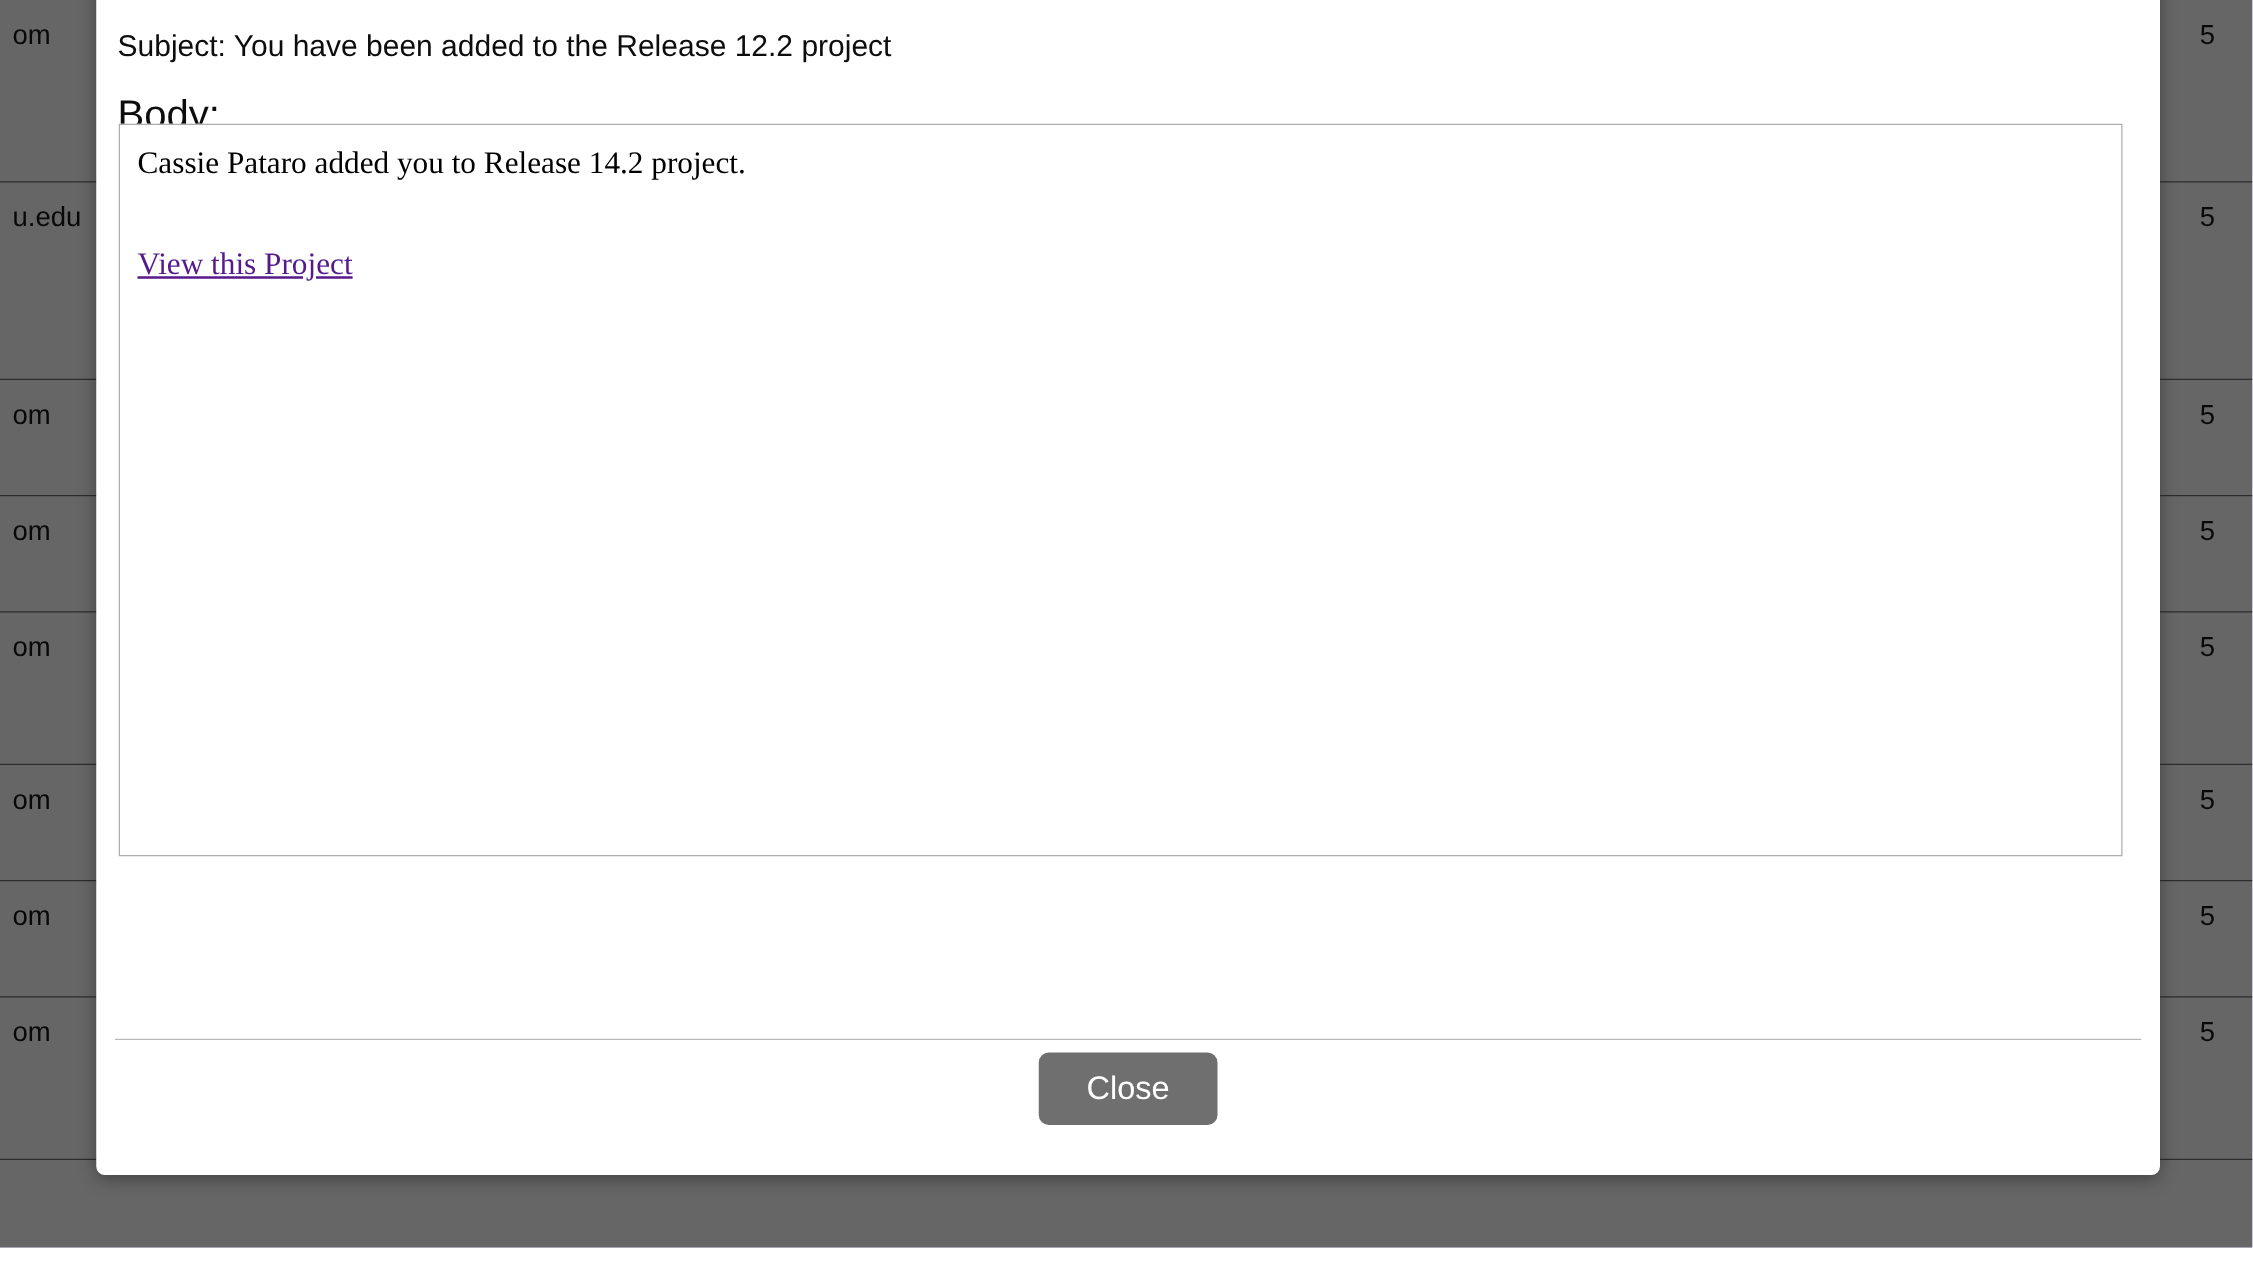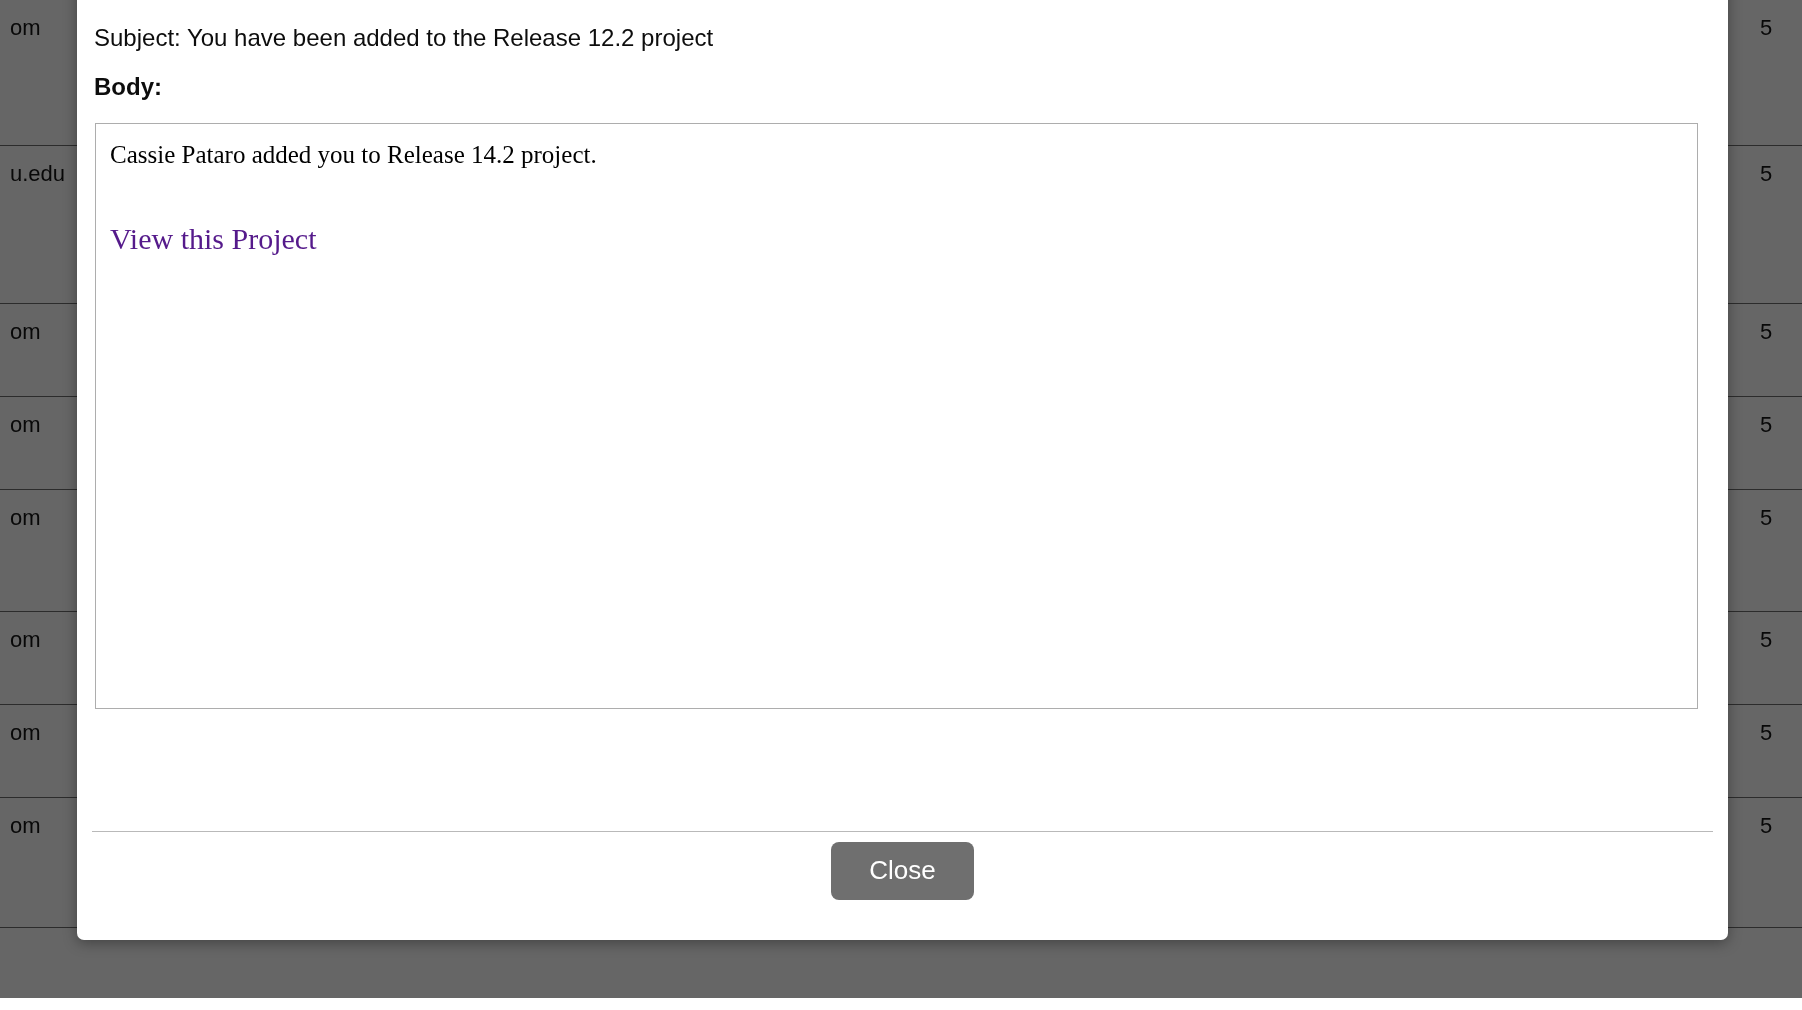--- a/index.html
+++ b/index.html
@@ -79,48 +79,48 @@
     color: #0d0d0d;
     line-height: 1.2;
     white-space: nowrap;
   }
   .subject-row .lbl { font-weight: 400; }
 
   .body-label {
     position: absolute;
     left: 17px;
     top: 111px;
-    font-size: 24px;
-    font-weight: 700;
+    font-size: 32px;
+    font-weight: 400;
     color: #0d0d0d;
   }
 
   .body-box {
     position: absolute;
     left: 18px;
     top: 137px;
     width: 1603px;
     height: 586px;
     border: 1px solid #adadad;
     background: #ffffff;
     padding: 16px 14px;
     overflow: hidden;
-    margin-top: 24px;
   }
   .body-text {
     font-family: "Liberation Serif", serif;
     font-size: 25px;
     color: #000000;
     line-height: 1.2;
     margin: 0 0 52px 0;
   }
   .body-link {
     font-family: "Liberation Serif", serif;
-    font-size: 30px;
+    font-size: 25px;
     color: #551a8b;
+    text-decoration: underline;
     display: inline-block;
     cursor: pointer;
   }
 
   .footer-divider {
     position: absolute;
     left: 15px;
     top: 869px;
     width: 1621px;
     height: 1px;

